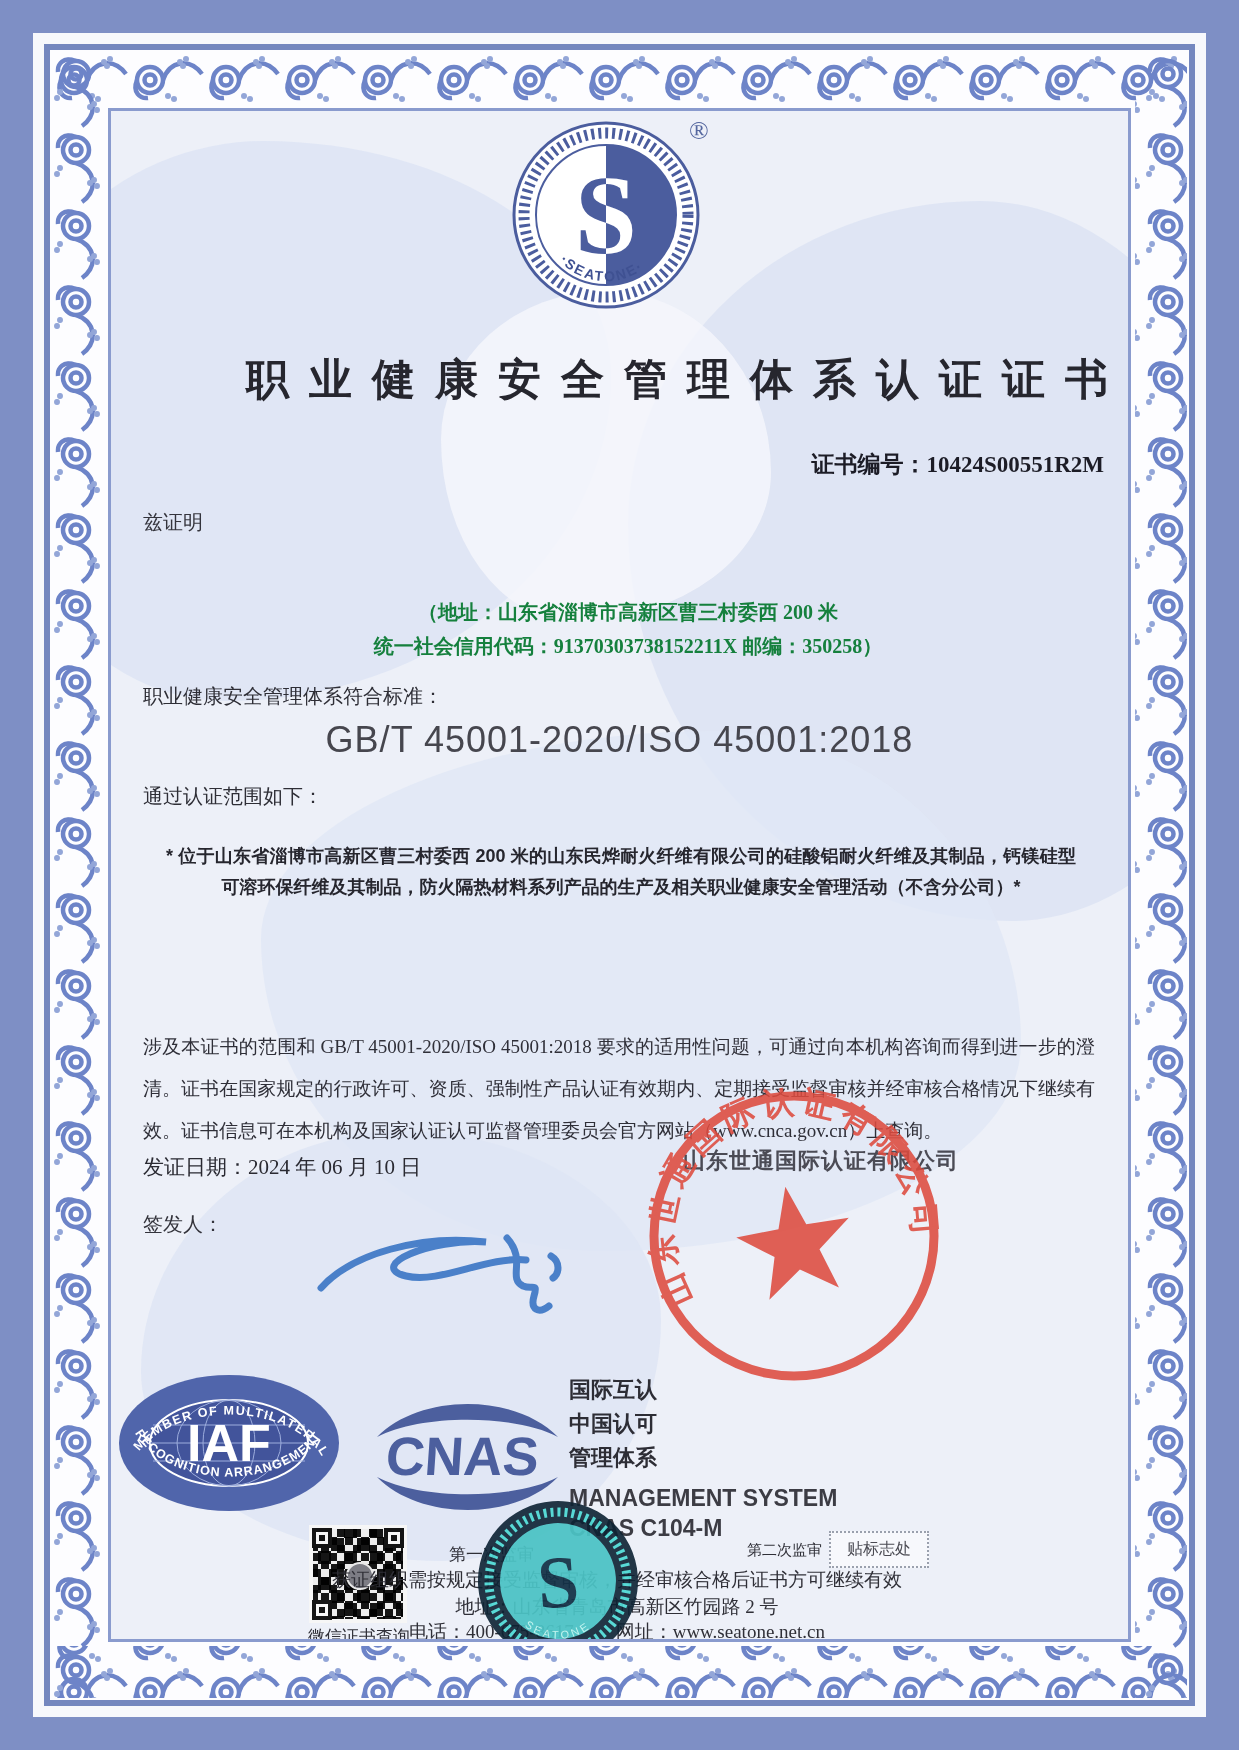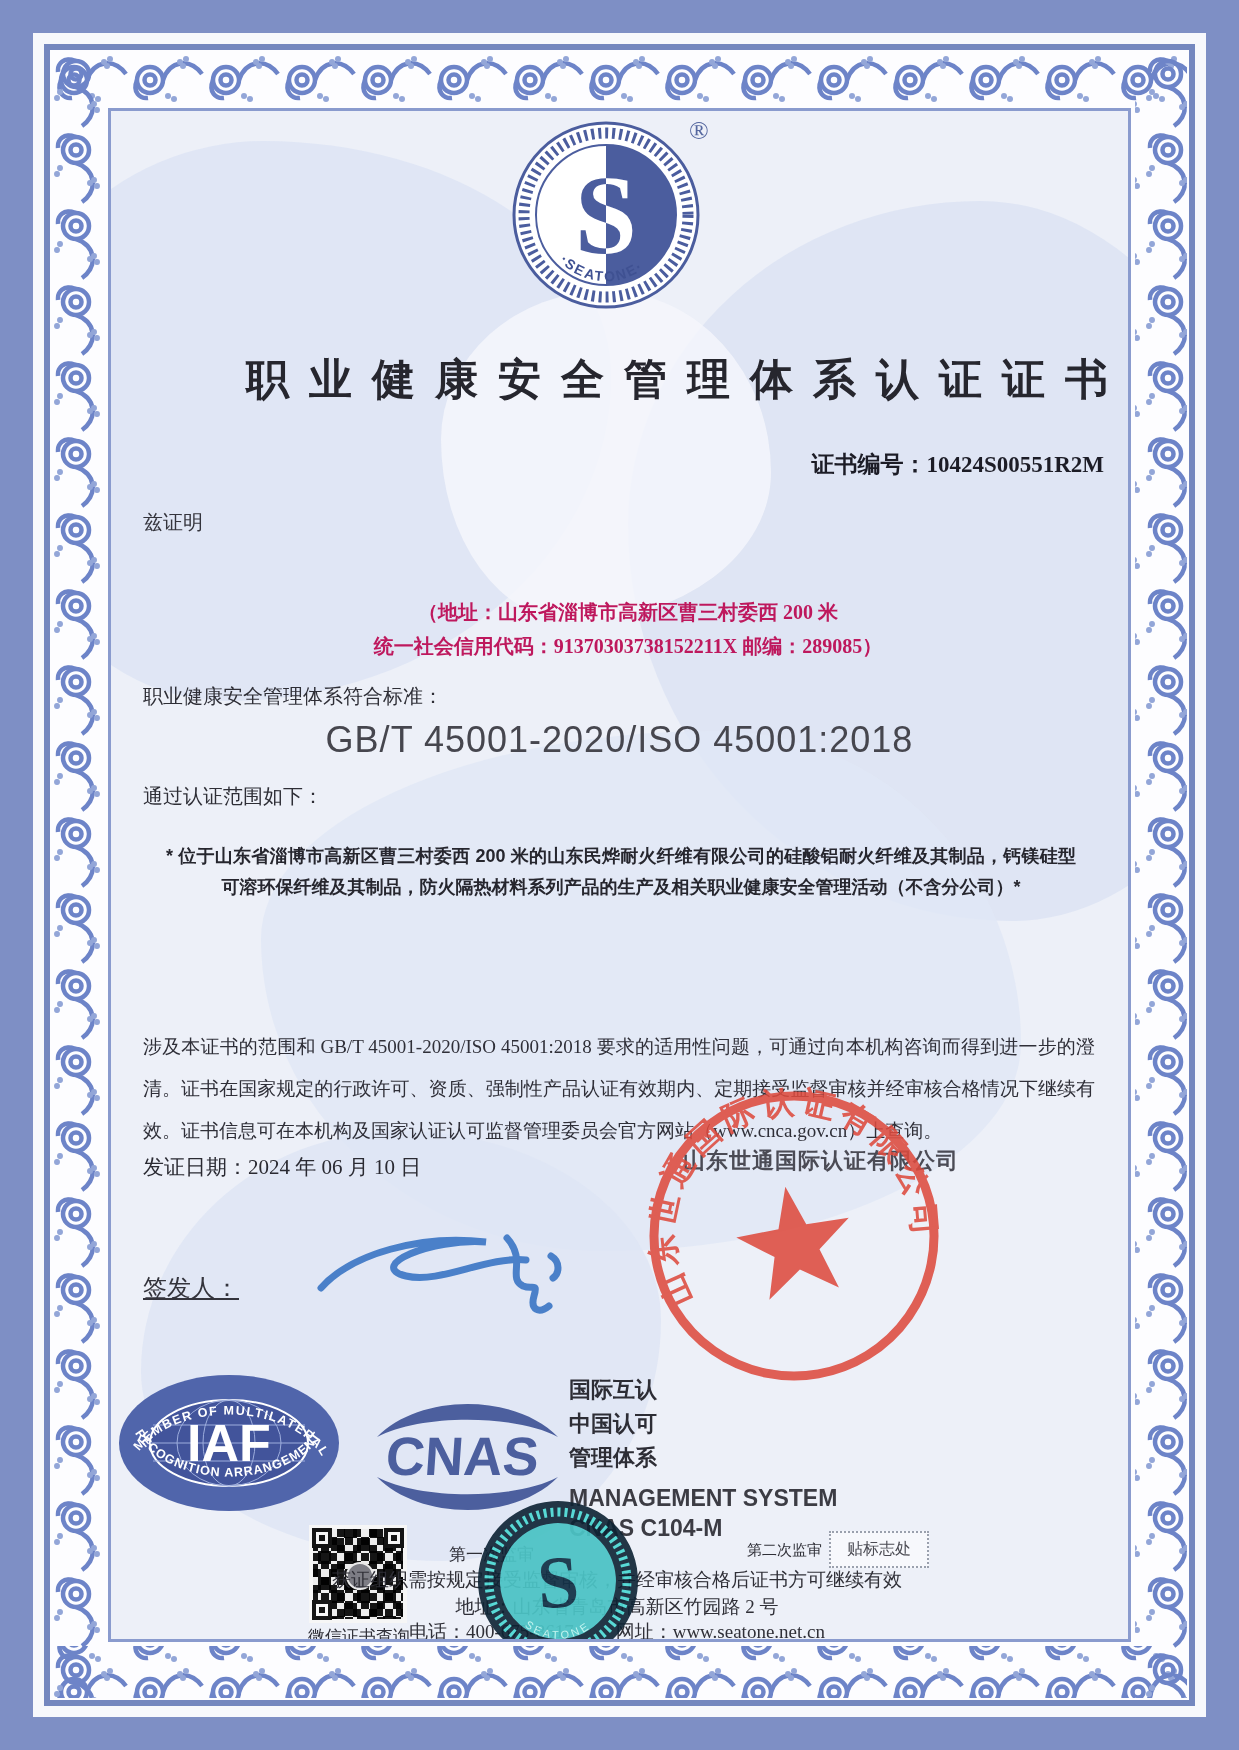--- a/index.html
+++ b/index.html
@@ -20,32 +20,32 @@
   .wm3{left:150px;top:620px;width:760px;height:520px;background:#e1e7f6;border-radius:60% 40% 55% 45%/40% 60% 40% 60%;}
   .wm4{left:30px;top:1020px;width:520px;height:430px;background:#dee5f4;border-radius:50% 50% 42% 58%/56% 44% 56% 44%;}
   .wm5{left:330px;top:180px;width:330px;height:330px;background:#f4f6fb;border-radius:50% 50% 60% 40%/45% 55% 45% 55%;}
   
   .title{left:0;right:0;top:240px;text-align:right;font-size:43px;font-weight:700;
          letter-spacing:20px;color:#26262e;}
   .cert-no{top:338px;right:24px;font-size:23px;font-weight:700;color:#1c1c26;}
   .certify{left:32px;top:398px;font-size:20px;color:#34343c;}
   .company{left:0;right:0;top:420px;text-align:center;font-size:36px;font-weight:700;
            letter-spacing:3px;color:#26262c;font-family:"Liberation Sans", sans-serif;}
-  .addr,.credit{left:0;right:0;text-align:center;font-size:20px;font-weight:600;color:#be185d;margin-left:17px;}
+  .addr,.credit{left:0;right:0;text-align:center;font-size:20px;font-weight:600;color:#15803d;margin-left:17px;}
   .addr{top:488px;} .credit{top:522px;}
   .std-label{left:32px;top:572px;font-size:20px;font-weight:500;color:#2e2e36;}
   .standard{left:0;right:0;top:608px;text-align:center;font-size:36px;color:#46464e;
             letter-spacing:1px;font-family:"Liberation Sans", sans-serif;}
   .scope-label{left:32px;top:672px;font-size:20px;font-weight:500;color:#2e2e36;}
   .scope{left:55px;width:910px;top:730px;font-size:18px;font-weight:700;line-height:1.72;
          color:#26262e;text-align:justify;text-align-last:center;font-family:"Liberation Sans", sans-serif;}
   .notice{left:32px;width:952px;top:915px;font-size:19px;line-height:2.2;color:#2f2f38;text-align:justify;}
   .date-issue{left:32px;top:1042px;font-size:21px;font-weight:500;color:#2a2a32;}
   .date-valid{left:448px;top:1042px;font-size:21px;font-weight:500;color:#2a2a32;}
-  .signer{left:32px;top:1161px;font-size:24px;color:#34343c;text-decoration:underline;}
+  .signer{left:32px;top:1100px;font-size:20px;color:#34343c;}
   .issuer-print{left:520px;width:380px;top:1035px;text-align:center;font-size:22px;
                 font-weight:600;letter-spacing:1px;color:#4b4b55;z-index:3;}
   .red-seal{left:528px;top:970px;z-index:4;transform:rotate(-10deg);}
   .signature{left:200px;top:1115px;}
   .iaf{left:6px;top:1262px;}
   .cnas{left:254px;top:1280px;}
   .cnas-text{left:458px;top:1262px;z-index:3;}
   .cnas-text .cn{font-size:22px;font-weight:600;line-height:34px;color:#2d2d35;}
   .cnas-text .en{font-size:23px;font-weight:700;line-height:30px;color:#3c3c44;
                  font-family:"Liberation Sans", sans-serif;}
@@ -154,21 +154,21 @@
 
     <div class="abs title z2">职业健康安全管理体系认证证书</div>
 
     <div class="abs cert-no z2"><span>证书编号：</span><span>10424S00551R2M</span></div>
 
     <div class="abs certify z2">兹证明</div>
 
 
     <div class="abs addr z2">（地址：山东省淄博市高新区曹三村委西 200 米</div>
 
-    <div class="abs credit z2">统一社会信用代码：91370303738152211X 邮编：289085）</div>
+    <div class="abs credit z2">统一社会信用代码：91370303738152211X 邮编：350258）</div>
 
     <div class="abs std-label z2">职业健康安全管理体系符合标准：</div>
 
     <div class="abs standard z2">GB/T 45001-2020/ISO 45001:2018</div>
 
     <div class="abs scope-label z2">通过认证范围如下：</div>
 
     <div class="abs scope z2">* 位于山东省淄博市高新区曹三村委西 200 米的山东民烨耐火纤维有限公司的硅酸铝耐火纤维及其制品，钙镁硅型可溶环保纤维及其制品，防火隔热材料系列产品的生产及相关职业健康安全管理活动（不含分公司）*</div>
 
     <div class="abs notice z2">涉及本证书的范围和 GB/T 45001-2020/ISO 45001:2018 要求的适用性问题，可通过向本机构咨询而得到进一步的澄清。证书在国家规定的行政许可、资质、强制性产品认证有效期内、定期接受监督审核并经审核合格情况下继续有效。证书信息可在本机构及国家认证认可监督管理委员会官方网站（www.cnca.gov.cn）上查询。</div>

